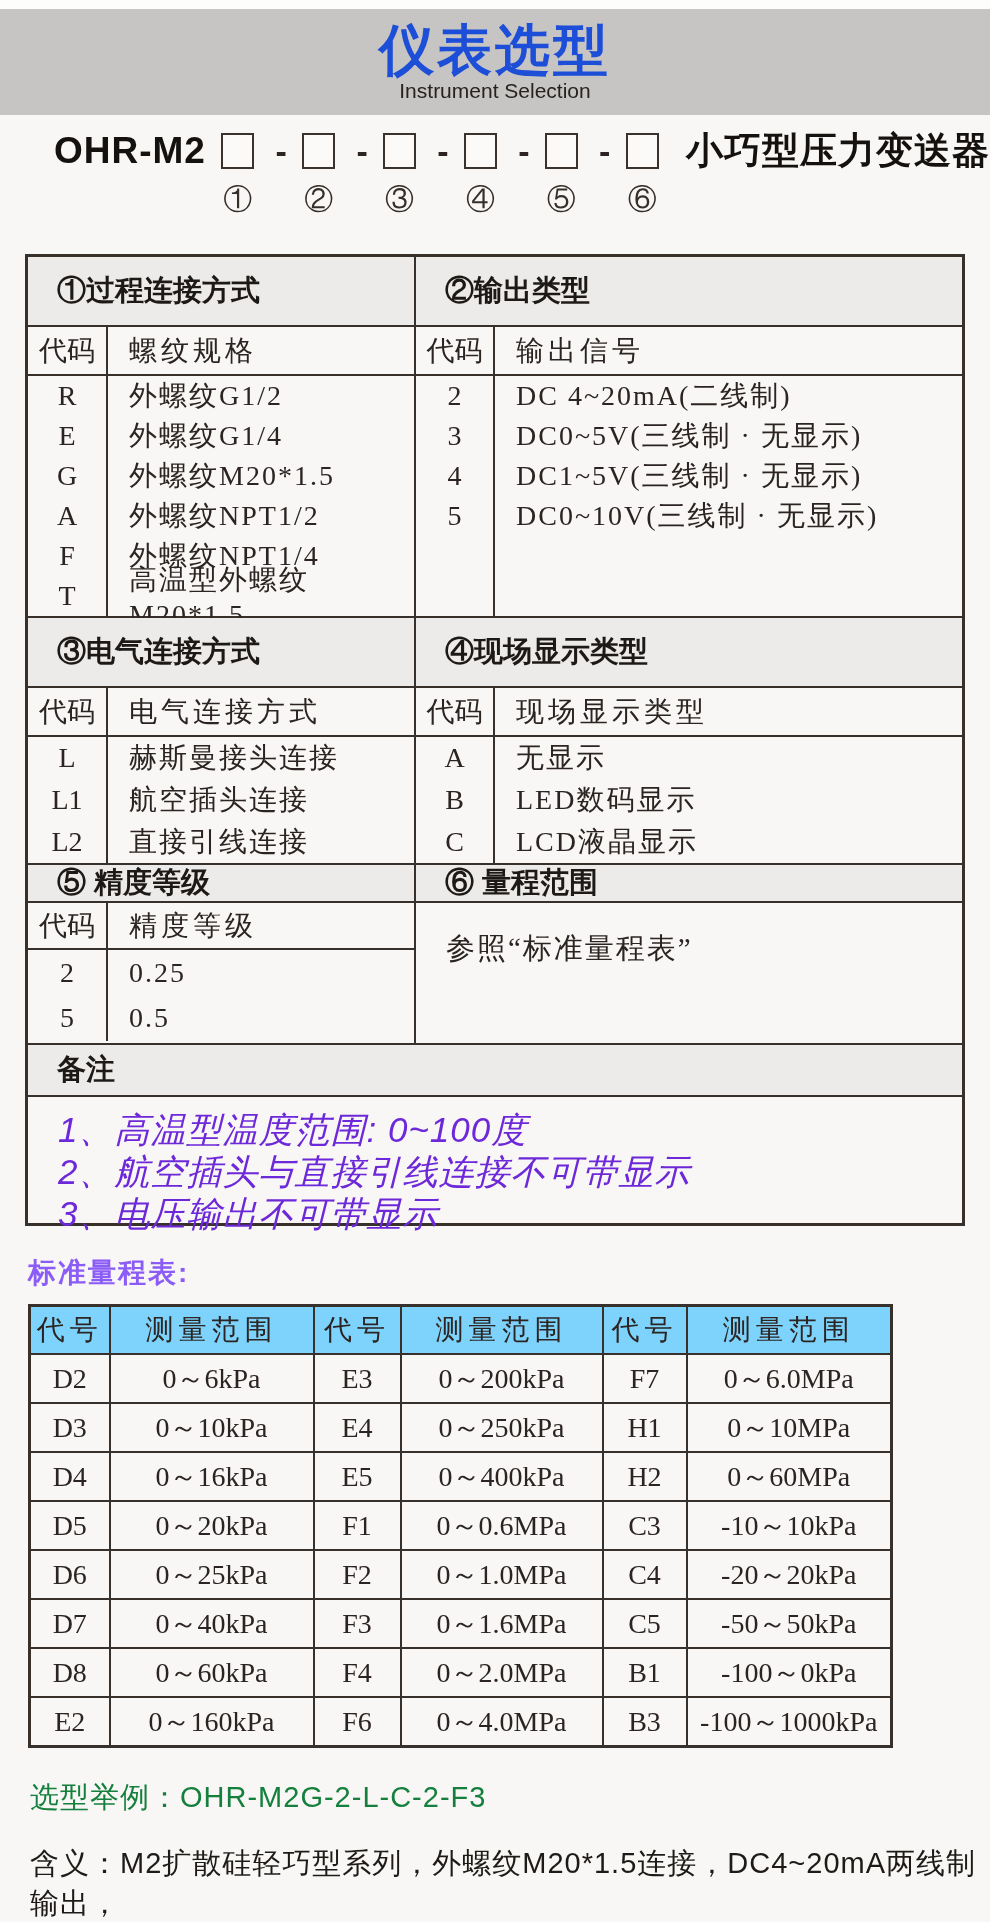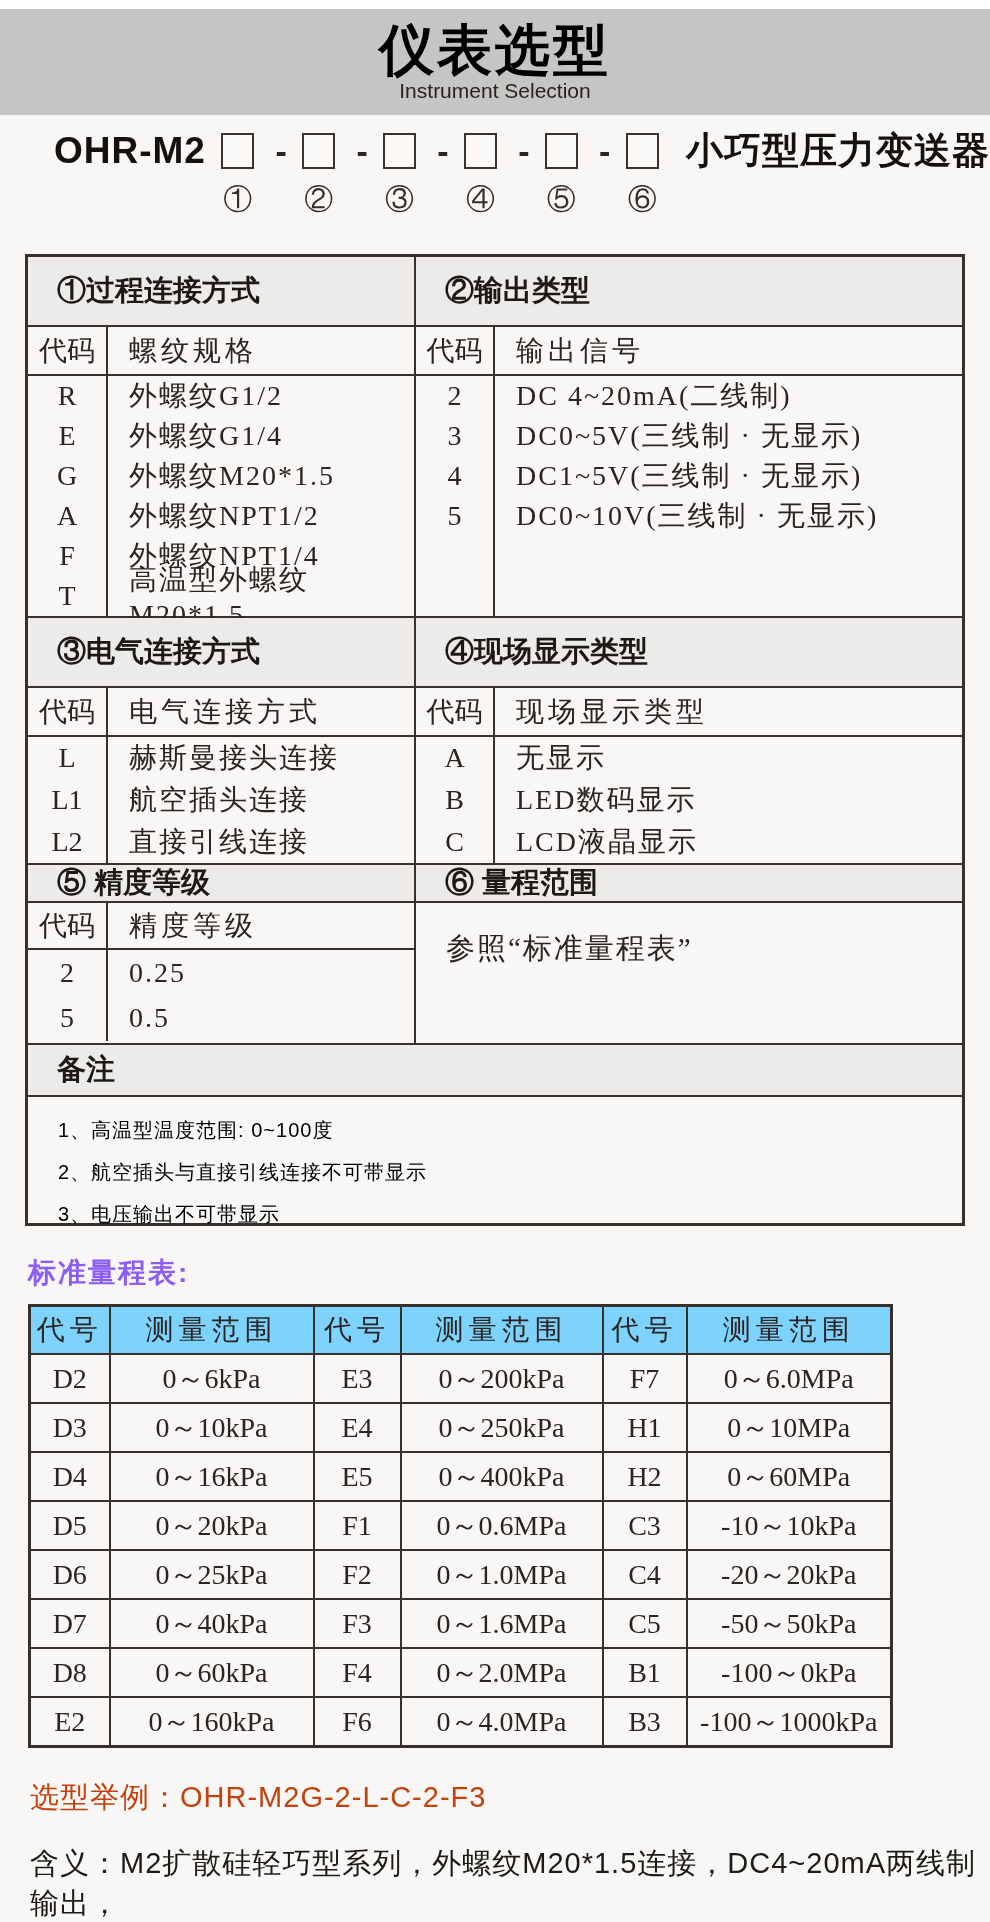--- a/index.html
+++ b/index.html
@@ -5,21 +5,21 @@
   html,body{margin:0;padding:0;}
   body{
     width:990px;height:1922px;overflow:hidden;
     background:#f8f7f5;color:#2b2422;
     font-family:"Liberation Sans", sans-serif;
     -webkit-font-smoothing:antialiased;
   }
   .top-strip{height:9px;background:#fdfdfc;}
   
   .banner{height:106px;background:#c7c5c3;text-align:center;padding-top:8px;box-sizing:border-box;}
-  .banner-title{font-size:55px;font-weight:bold;color:#000000;letter-spacing:3px;line-height:1.2;}
+  .banner-title{font-size:55px;font-weight:bold;color:#1d4ed8;letter-spacing:3px;line-height:1.2;}
   .banner-subtitle{font-size:21px;color:#26231f;margin-top:-4px;}
   
   .model-area{margin:16px 0 0 54px;}
   .model-row{display:flex;align-items:flex-start;justify-content:space-between;}
   .model-prefix,.model-suffix{
     font-size:37px;font-weight:700;color:#14110f;letter-spacing:1px;
     height:40px;display:flex;align-items:center;white-space:nowrap;
   }
   .model-suffix{margin-left:20px;}
   .box-unit{display:flex;flex-direction:column;align-items:center;margin-left:8px;}
@@ -52,31 +52,31 @@
   .rows-40 .cell{height:40px;}
   .rows-42 .cell{height:42px;}
   .rows-45 .cell{height:45px;}
   .h-body1{height:240px;}
   .h-body2{height:126px;}
   .h-block5{height:140px;}
   .blk5-left .colhdr-row{border-bottom:2px solid #38302b;box-sizing:border-box;}
   .range-note{font-family:"Liberation Serif", serif;font-size:29px;letter-spacing:2px;
     padding:26px 0 0 30px;color:#2b2422;}
   .remark-body{padding:12px 0 0 30px;height:114px;}
-  .remark-line{font-size:20px;color:#000000;line-height:42px;letter-spacing:1px;}
+  .remark-line{font-size:35px;color:#6d28d9;line-height:42px;letter-spacing:1px;font-style:italic;}
   
   .range-label{margin:28px 0 0 28px;font-size:28px;font-weight:bold;color:#8b5cf6;letter-spacing:2px;}
   table.range{margin:12px 0 0 28px;border-collapse:collapse;width:862px;table-layout:fixed;
     font-family:"Liberation Serif", serif;font-size:28px;color:#2b2422;background:#f8f7f5;
     border:3px solid #38302b;}
   table.range th,table.range td{border:2px solid #38302b;text-align:center;font-weight:normal;}
   table.range th{height:44px;background:#7dd3fc;letter-spacing:5px;}
   table.range td{height:45px;}
   
-  .example-line{margin:30px 0 0 30px;font-size:29px;color:#c2410c;letter-spacing:1px;}
+  .example-line{margin:30px 0 0 30px;font-size:29px;color:#15803d;letter-spacing:1px;}
   .meaning-line1{margin:26px 0 0 30px;font-size:29px;color:#1d1a17;letter-spacing:1px;}
 </style>
 </head>
 <body>
 
 <div class="top-strip"></div>
 
 <div class="banner">
   <div class="banner-title">仪表选型</div>
   <div class="banner-subtitle">Instrument Selection</div>

